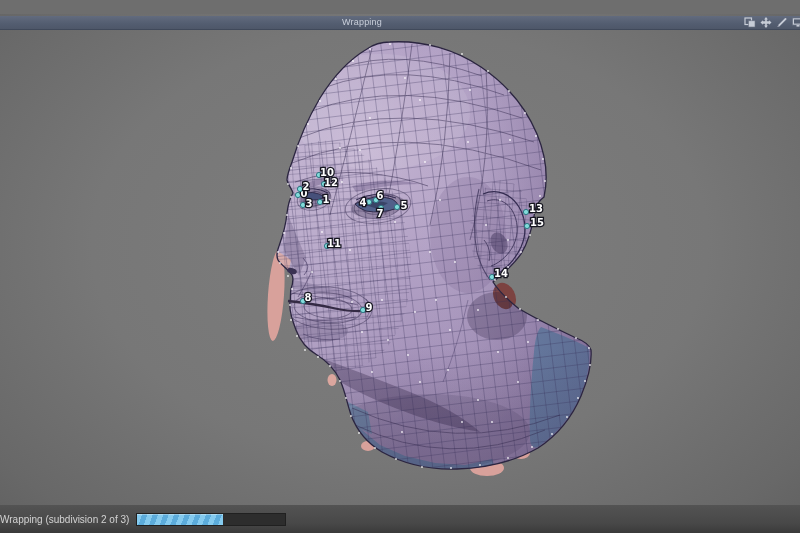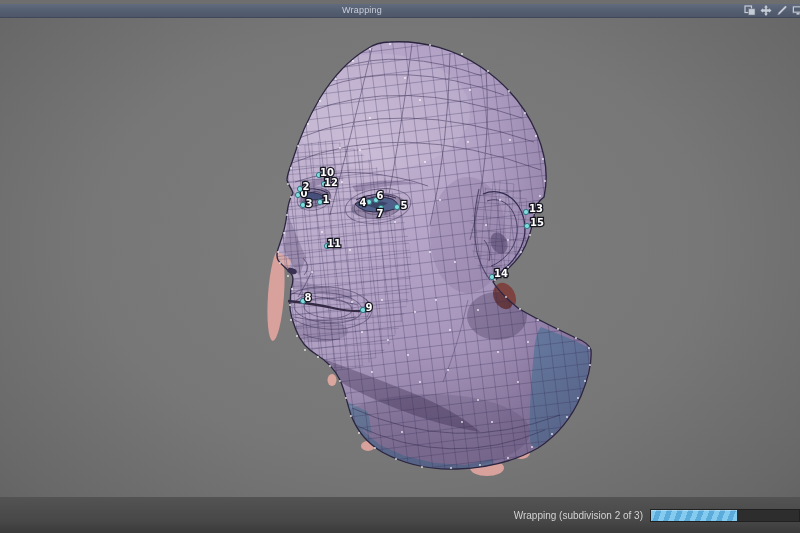--- a/index.html
+++ b/index.html
@@ -1,37 +1,37 @@
 <!DOCTYPE html>
 <html><head>
 <meta charset="utf-8">
 <style>
   html,body{margin:0;padding:0;}
   body{width:800px;height:533px;position:relative;overflow:hidden;
        background:#6e6e6e;font-family:"Liberation Sans",sans-serif;}
 
   
-  .titlebar{position:absolute;top:4px;left:0;right:0;height:14px;z-index:5;
+  .titlebar{position:absolute;top:16px;left:0;right:0;height:14px;z-index:5;
             background:linear-gradient(#626b7e,#535d70 60%,#4e5769);
             border-bottom:1px solid #40495a;box-sizing:border-box;}
   .tb-title{position:absolute;left:362px;top:1px;transform:translateX(-50%);
             font-size:9px;color:#c9cfda;letter-spacing:.2px;white-space:nowrap;}
   .tb-icons{position:absolute;right:-4px;top:1px;display:flex;gap:4px;align-items:center;}
   .tb-icon{width:12px;height:11px;opacity:.95;cursor:pointer;}
 
   
   .viewport{position:absolute;top:14px;left:0;width:800px;height:498px;overflow:hidden;
             background:radial-gradient(ellipse 560px 390px at 400px 230px,
                        #7e7e7e 0%,#777777 55%,#686868 90%,#626262 100%);}
   svg.scene{position:absolute;top:-14px;left:0;}
 
   
-  .statusbar{position:absolute;left:0;right:0;bottom:0;height:36px;z-index:5;
+  .statusbar{position:absolute;left:0;right:0;bottom:0;height:28px;z-index:5;
              background:linear-gradient(#535353,#484848 65%,#3a3a3a);
-             display:flex;align-items:center;justify-content:flex-end;}
+             display:flex;align-items:center;}
   .status-text{font-size:10px;color:#d3d3d3;margin-right:7px;white-space:nowrap;}
   .progress{width:150px;height:13px;background:#2d2d2d;border:1px solid #202020;
             box-sizing:border-box;overflow:hidden;}
   .progress-fill{height:100%;width:0;
             background:repeating-linear-gradient(110deg,#85cbef 0 5px,#5cacdb 5px 10px);
             box-shadow:inset 0 1px 0 rgba(255,255,255,.35);}
 </style>
 </head>
 <body>
 

